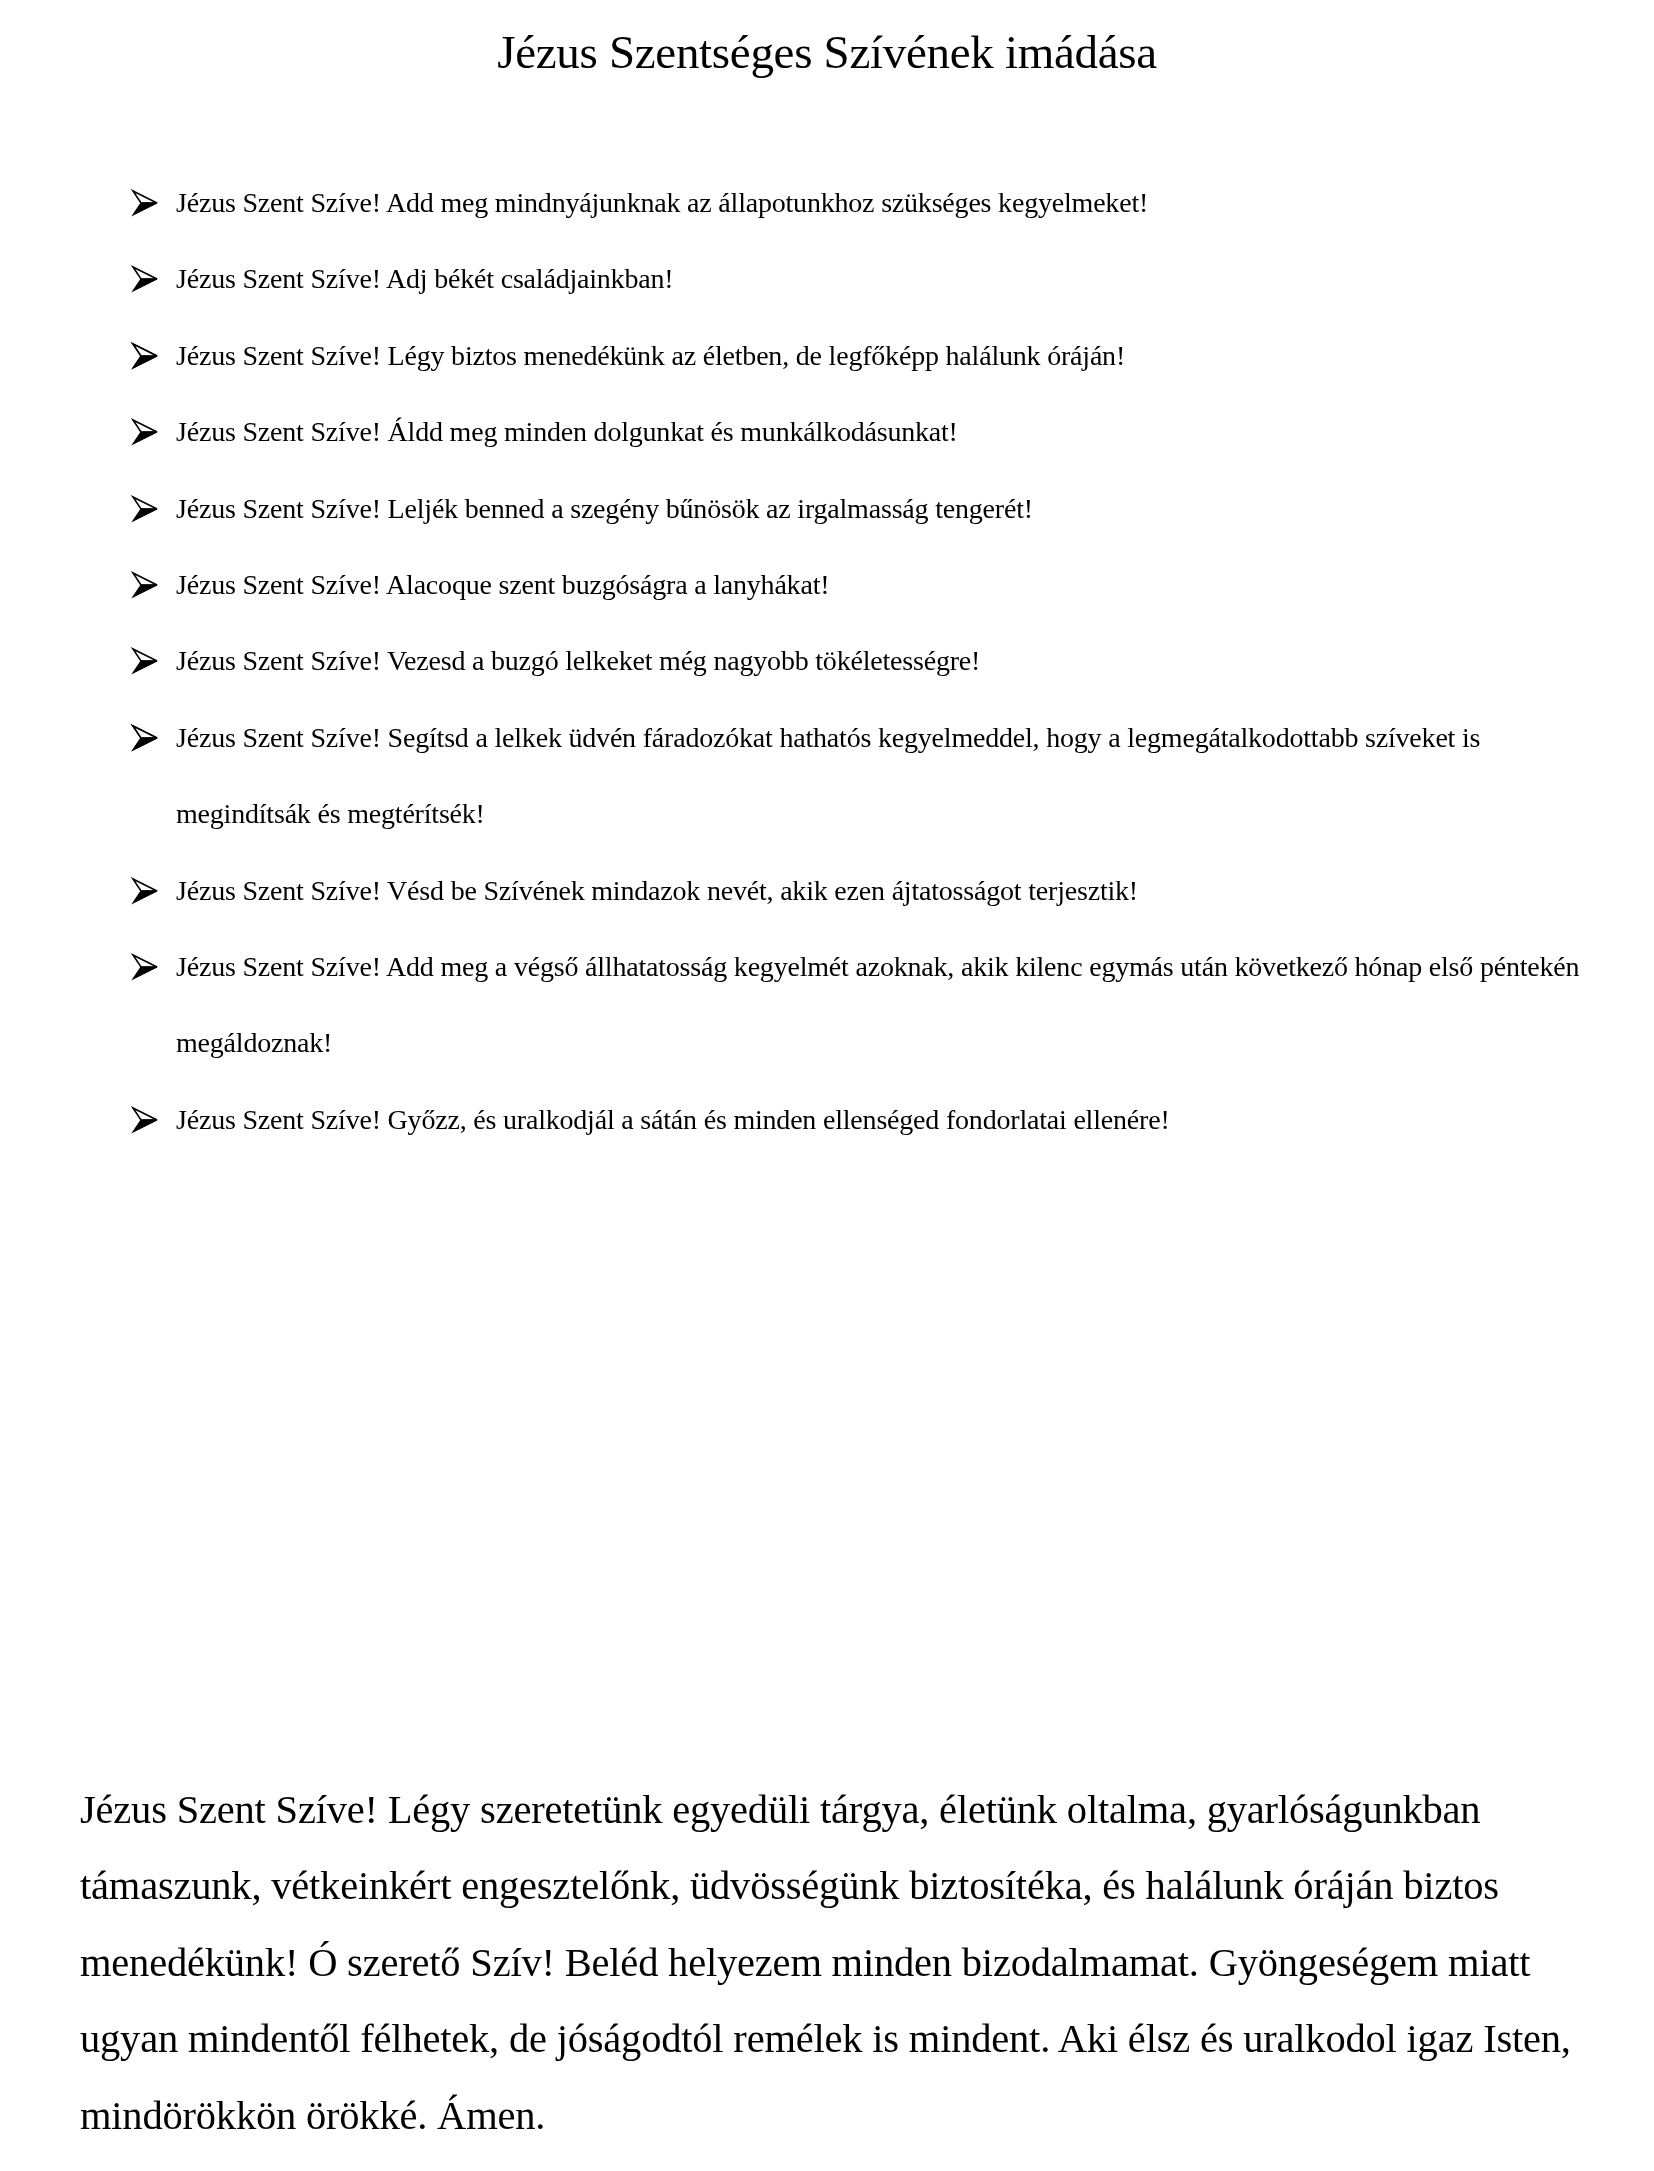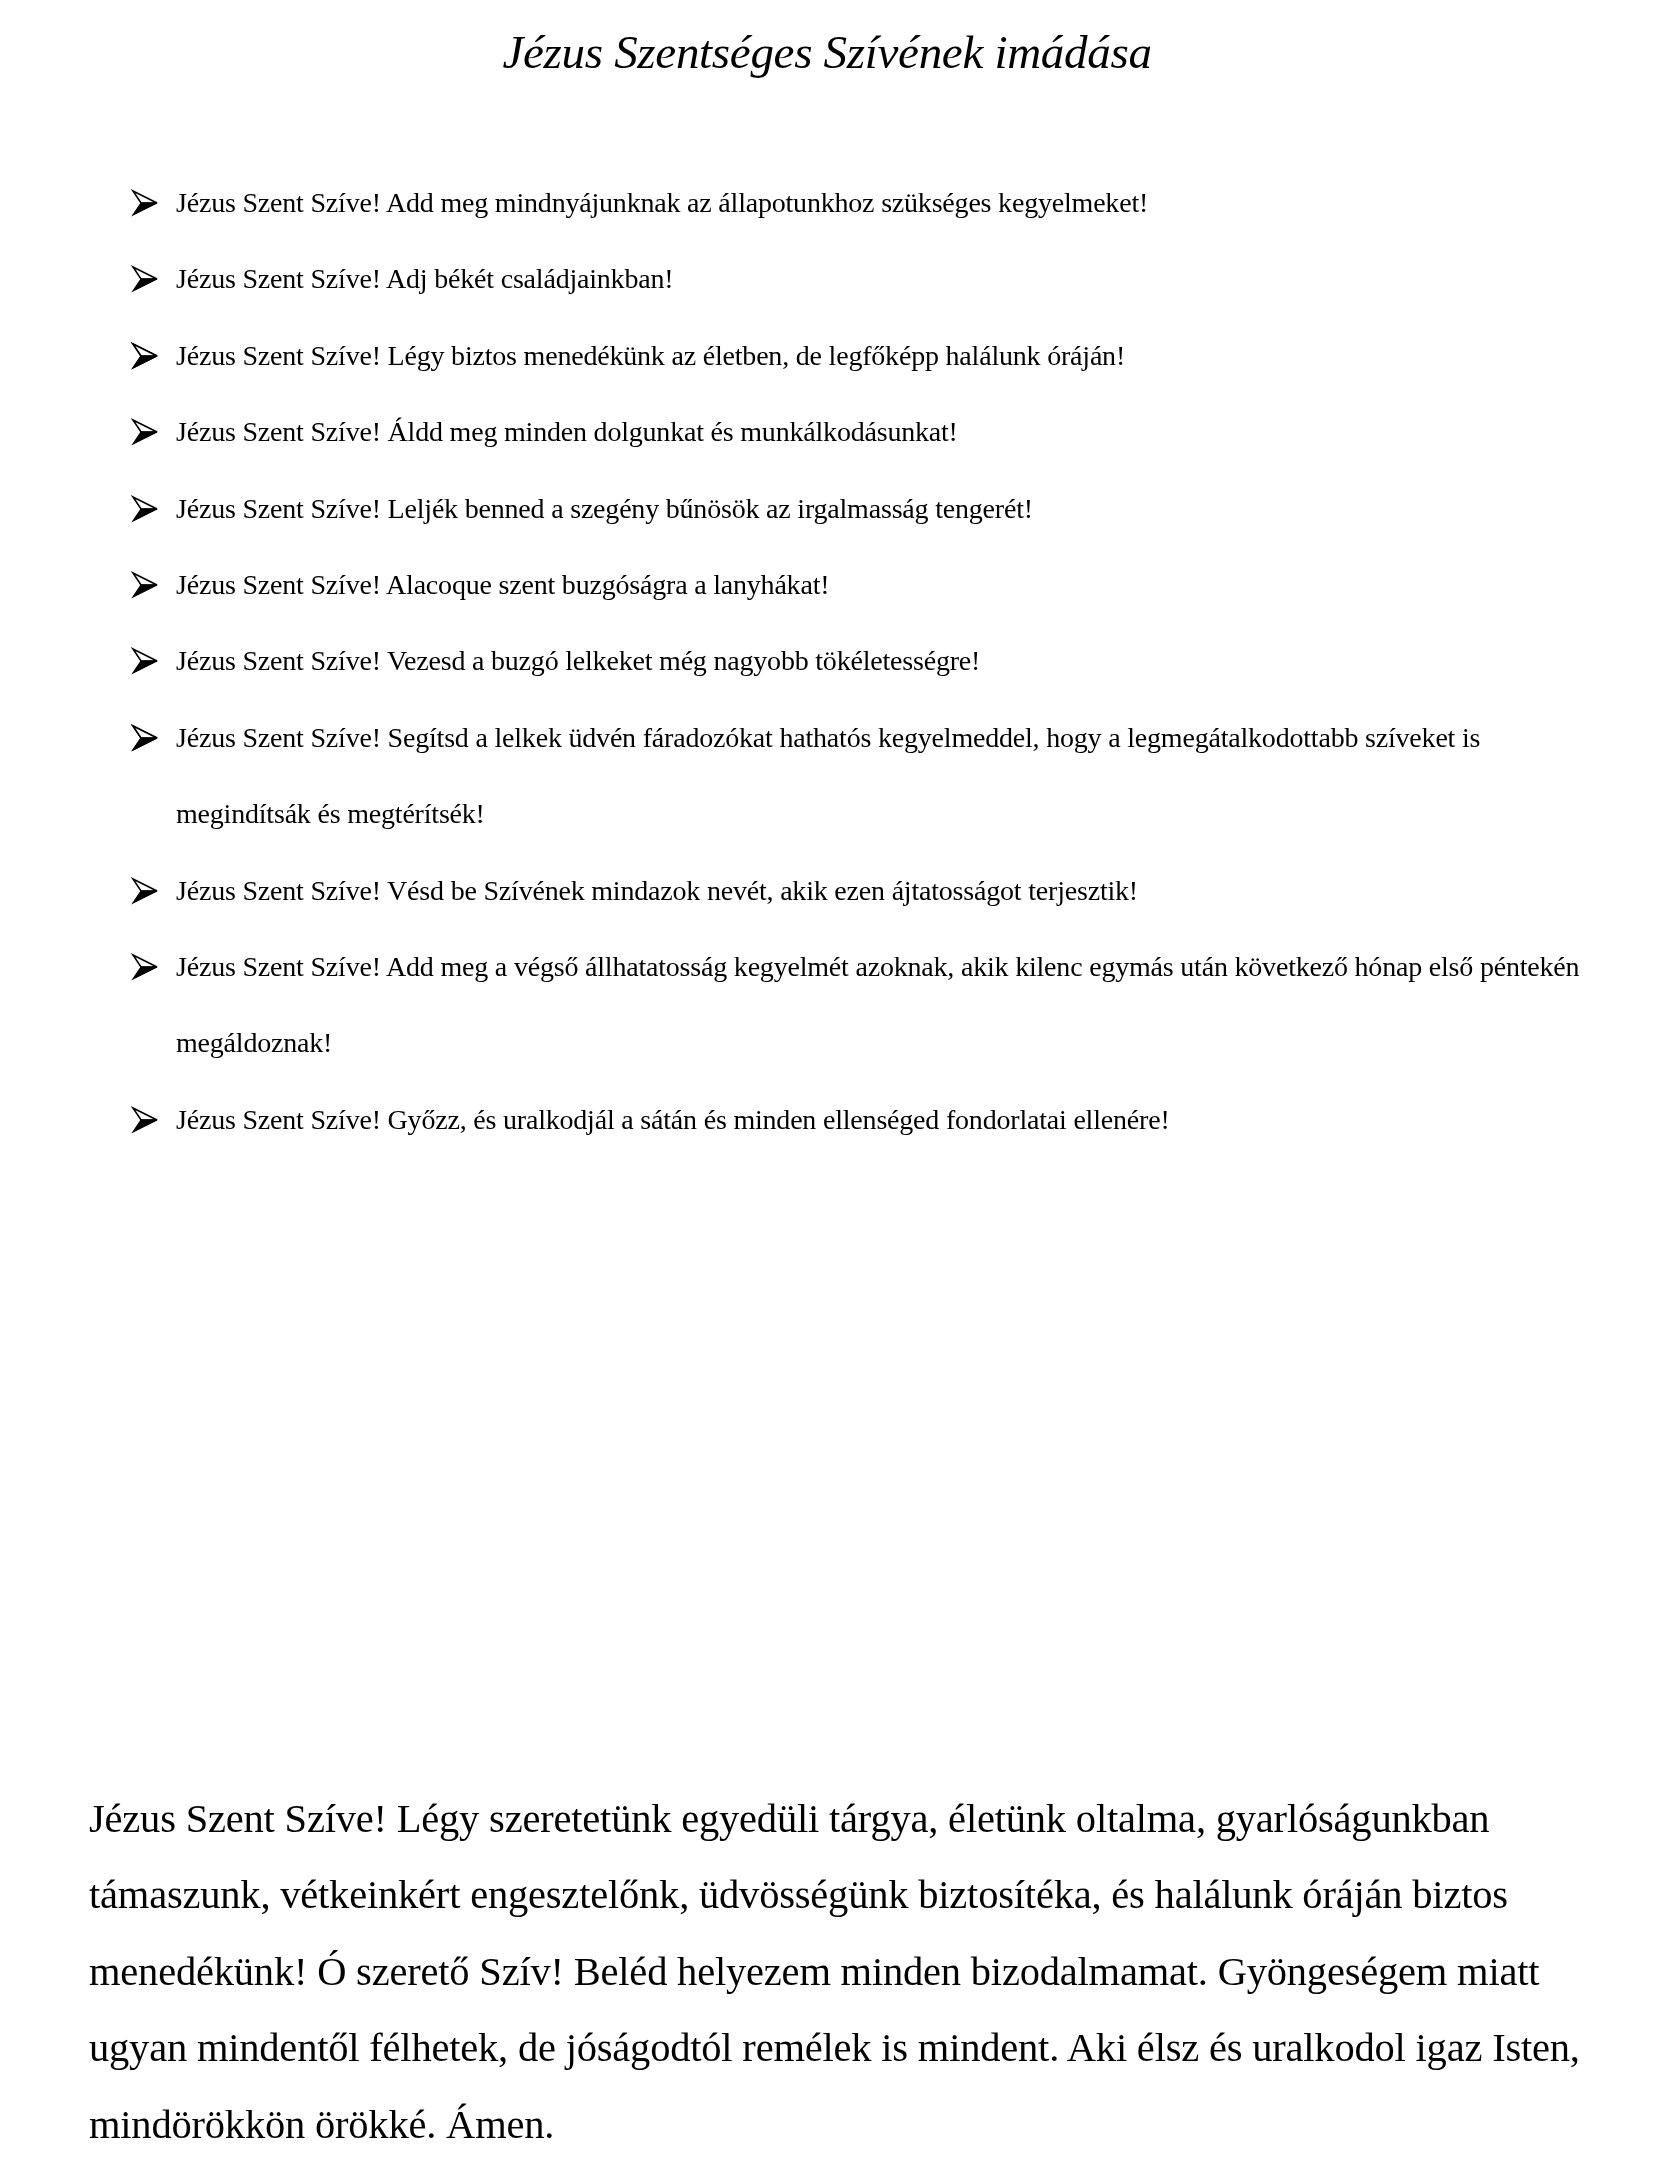--- a/index.html
+++ b/index.html
@@ -20,21 +20,20 @@
     left: 0; top: 0;
     width: 1654px;
     height: 2171px;
   }
   .title-block {
     position: absolute;
     top: 22px;
     left: 0;
     width: 1654px;
     text-align: center;
-    font-style: italic;
   }
   .title-line {
     font-size: 47px;
     line-height: 60px;
     margin: 0;
     font-weight: normal;
     letter-spacing: -0.3px;
   }
   .prayer-list {
     position: absolute;
@@ -61,21 +60,21 @@
   }
   .bullet svg { display: block; }
   .closing {
     position: absolute;
     top: 1772px;
     left: 80px;
     width: 1530px;
     font-size: 40.5px;
     line-height: 76.4px;
     letter-spacing: -0.2px;
-    margin: 9px;
+    margin: 0;
   }
 </style>
 </head>
 <body>
 
 <div class="page">
 
   <div class="title-block">
     <h1 class="title-line">Jézus Szentséges Szívének imádása</h1>
   </div>

